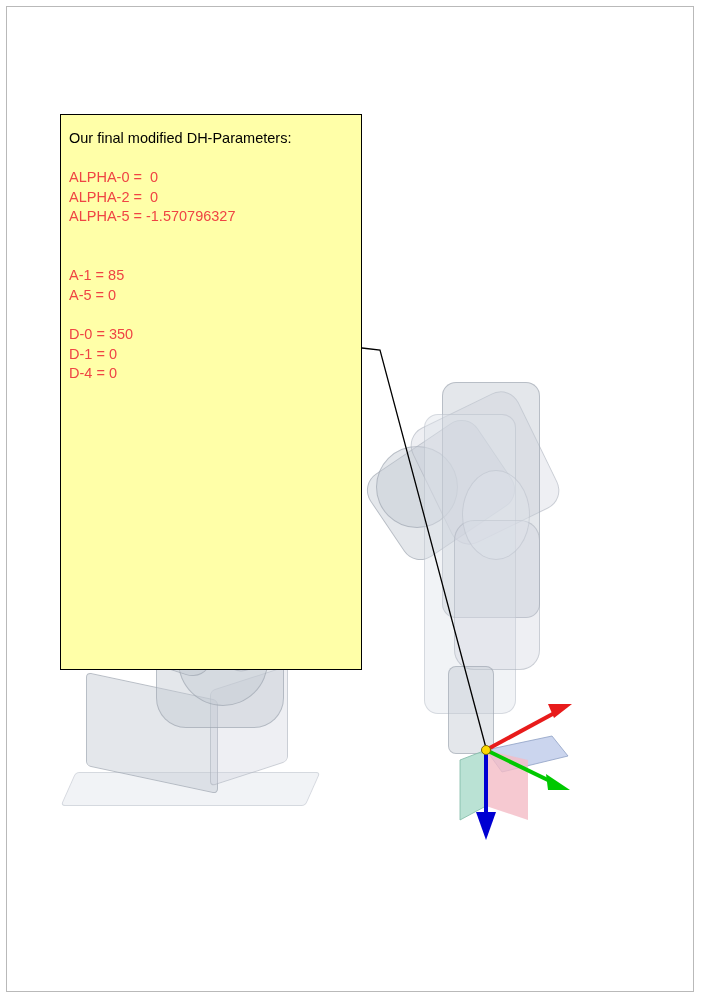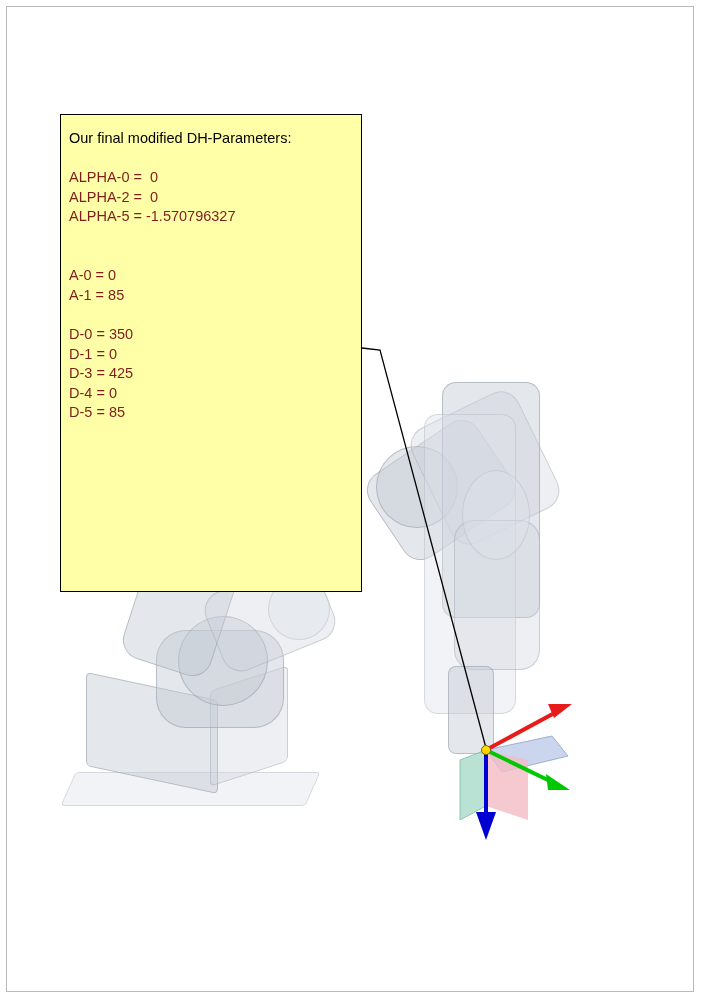--- a/index.html
+++ b/index.html
@@ -52,30 +52,30 @@
   .r14 { border-radius: 14px; }
   .r20 { border-radius: 20px; }
   .r30 { border-radius: 30px; }
 
   
   #callout {
     position: absolute;
     left: 60px;
     top: 114px;
     width: 302px;
-    height: 478px;
+    height: 556px;
     background: #ffffa8;
     border: 1px solid #000000;
     box-sizing: border-box;
     padding: 14px 0 0 8px;
   }
   #callout .line {
     font-size: 14.5px;
     line-height: 19.6px;
-    color: #7f1d1d;
+    color: #ef4444;
     white-space: pre;
   }
   #callout .blank {
     height: 19.6px;
   }
   #callout .title {
     font-size: 14.5px;
     line-height: 19.6px;
     color: #000000;
     white-space: pre;
@@ -159,22 +159,20 @@
   </svg>
 
   <div id="callout">
     <div class="title">Our final modified DH-Parameters:</div>
     <div class="blank"></div>
     <div class="line">ALPHA-0 =  0</div>
     <div class="line">ALPHA-2 =  0</div>
     <div class="line">ALPHA-5 = -1.570796327</div>
     <div class="blank"></div>
     <div class="blank"></div>
-    <div class="line">A-0 = 0</div>
     <div class="line">A-1 = 85</div>
+    <div class="line">A-5 = 0</div>
     <div class="blank"></div>
     <div class="line">D-0 = 350</div>
     <div class="line">D-1 = 0</div>
-    <div class="line">D-3 = 425</div>
     <div class="line">D-4 = 0</div>
-    <div class="line">D-5 = 85</div>
   </div>
 </div>
 
 </body></html>

